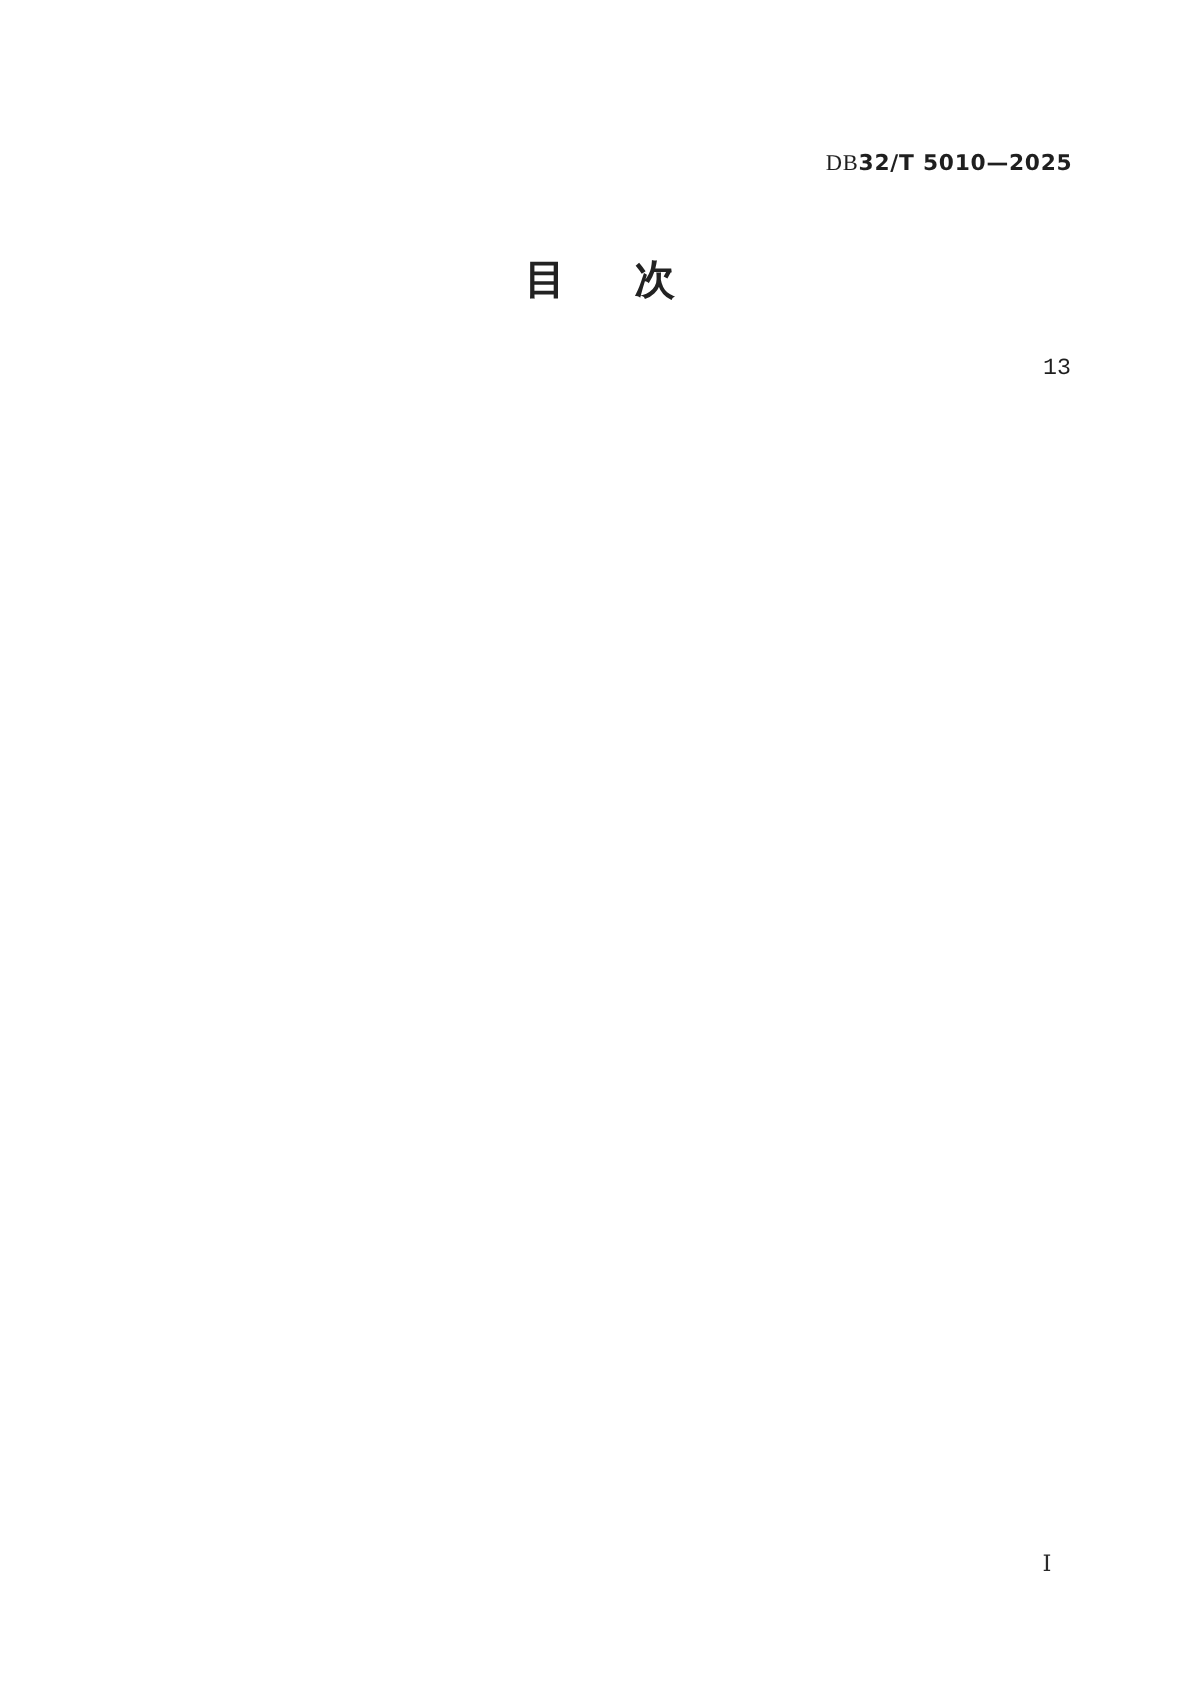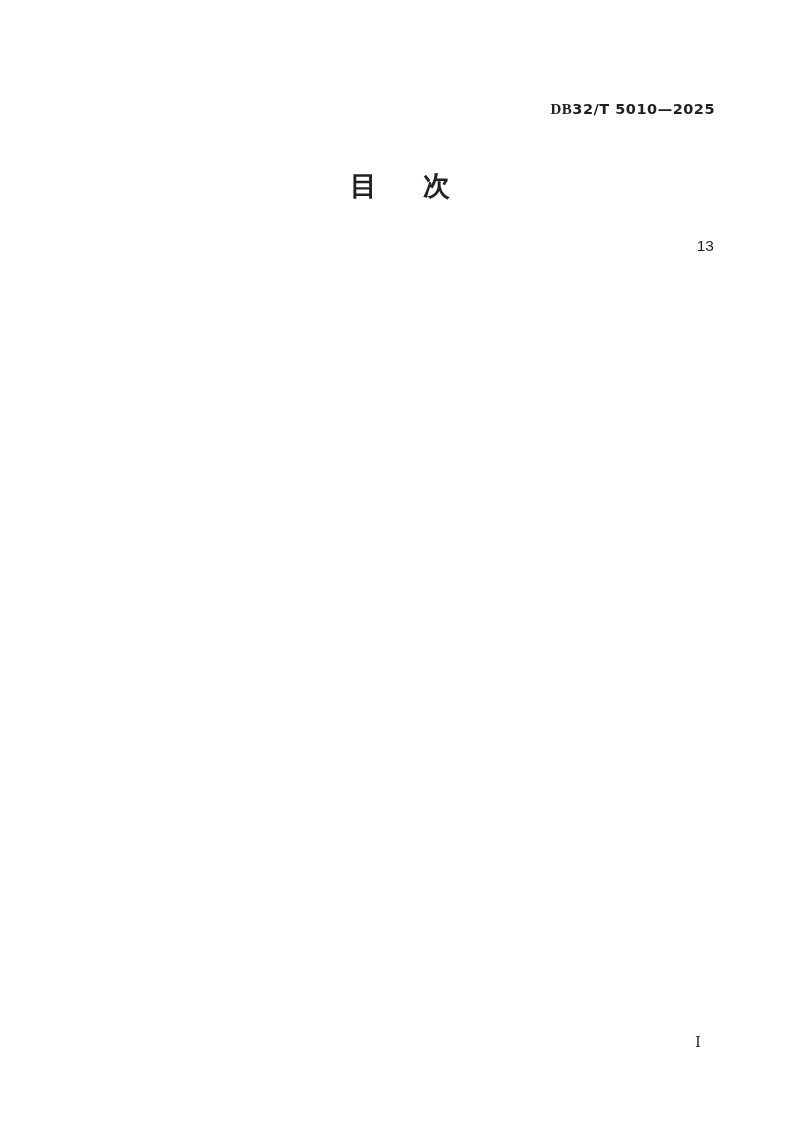--- a/index.html
+++ b/index.html
@@ -16,21 +16,21 @@
     background: #ffffff;
   }
   
   .doc-code {
     position: absolute;
     top: 101px; right: 85px;
     font-size: 15px;
     letter-spacing: 0.5px;
     white-space: nowrap;
   }
-  .doc-code .prefix { font-weight: bold; }
+  .doc-code .prefix { font-weight: normal; }
   .doc-code .rest { font-weight: bold; font-family: "DejaVu Sans", "Liberation Sans", sans-serif; font-size: 14.5px; }
   
   .page-title {
     position: absolute;
     top: 168px; left: 0; right: 0;
     display: flex; justify-content: center;
     column-gap: 46px;
     font-size: 27px; font-weight: bold;
     color: #222;
   }
@@ -59,21 +59,21 @@
     margin: 0 3px 0 7px;
     background-image: radial-gradient(circle at 2px 4px, #3d3d3d 1px, transparent 1.35px);
     background-size: 4.6px 8px;
     background-repeat: repeat-x;
     background-position: left center;
   }
   .toc-row .page {
     flex: 0 0 auto;
     text-align: right;
     font-size: 15.5px;
-    font-family: Liberation Sans, sans-serif;
+    font-family: Liberation Mono, monospace;
   }
   
   .folio {
     position: absolute;
     top: 1033px; right: 99px;
     font-size: 15px;
     font-family: "DejaVu Serif", "DejaVu Sans", "Liberation Serif", serif;
     color: #2a2a2a;
   }
 </style>

